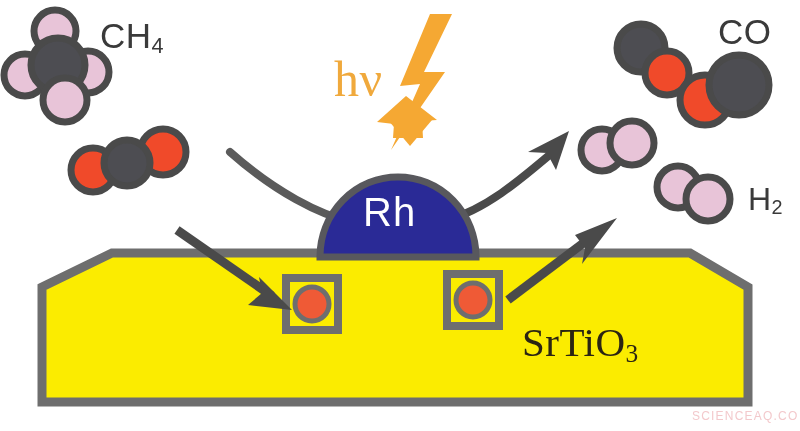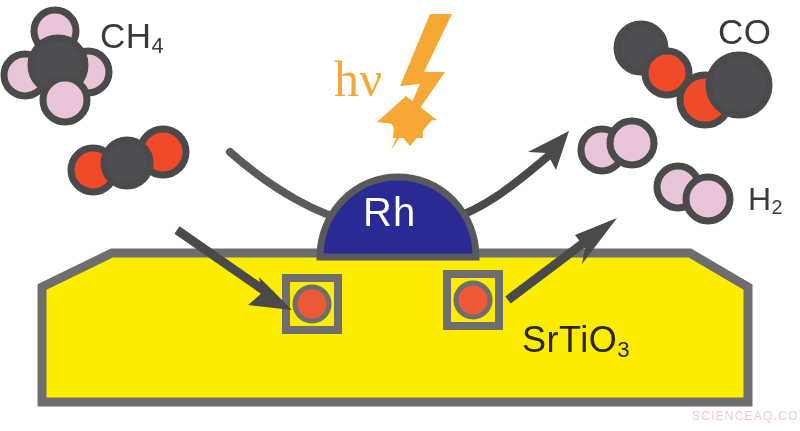--- a/index.html
+++ b/index.html
@@ -51,23 +51,24 @@
     font-family: "Liberation Serif", serif;
   }
   #label-rh {
     left: 363px; top: 192px;
     font-size: 40px;
     color: #ffffff;
     letter-spacing: 1px;
   }
   #label-srtio3 {
     left: 522px; top: 322px;
-    font-size: 36px;
+    font-size: 41px;
     color: #2b2512;
     letter-spacing: 0.5px;
+    font-family: Liberation Serif, serif;
   }
   #watermark {
     position: absolute;
     left: 692px; top: 409px;
     font-size: 12px;
     color: #f3c9cc;
     letter-spacing: 1.2px;
     font-family: "Liberation Sans", sans-serif;
   }
 </style>

